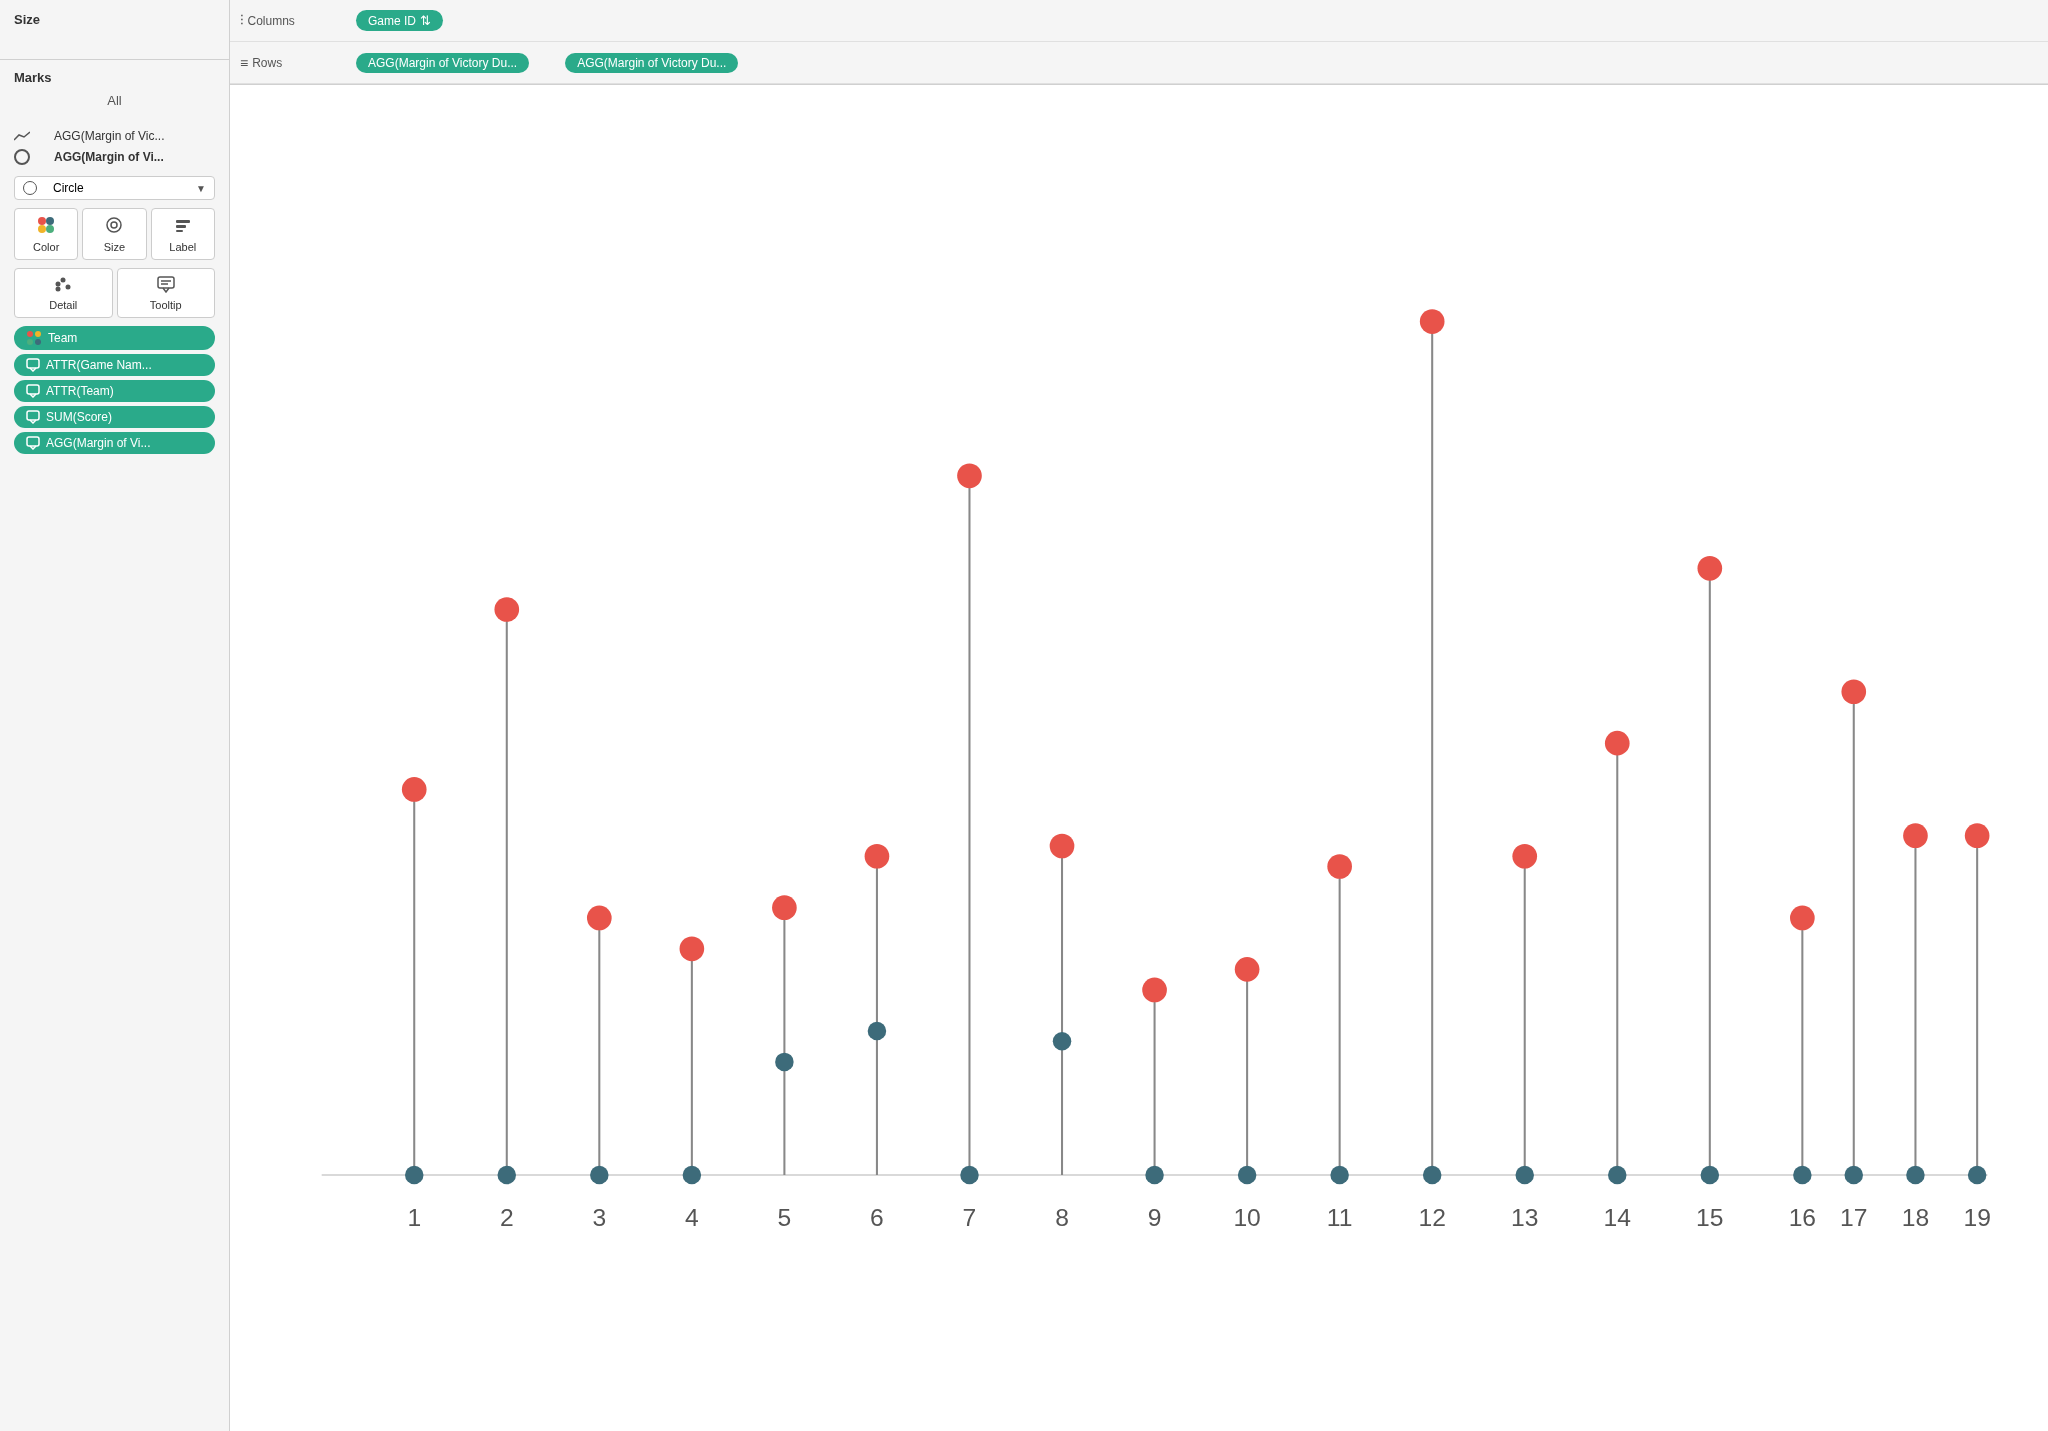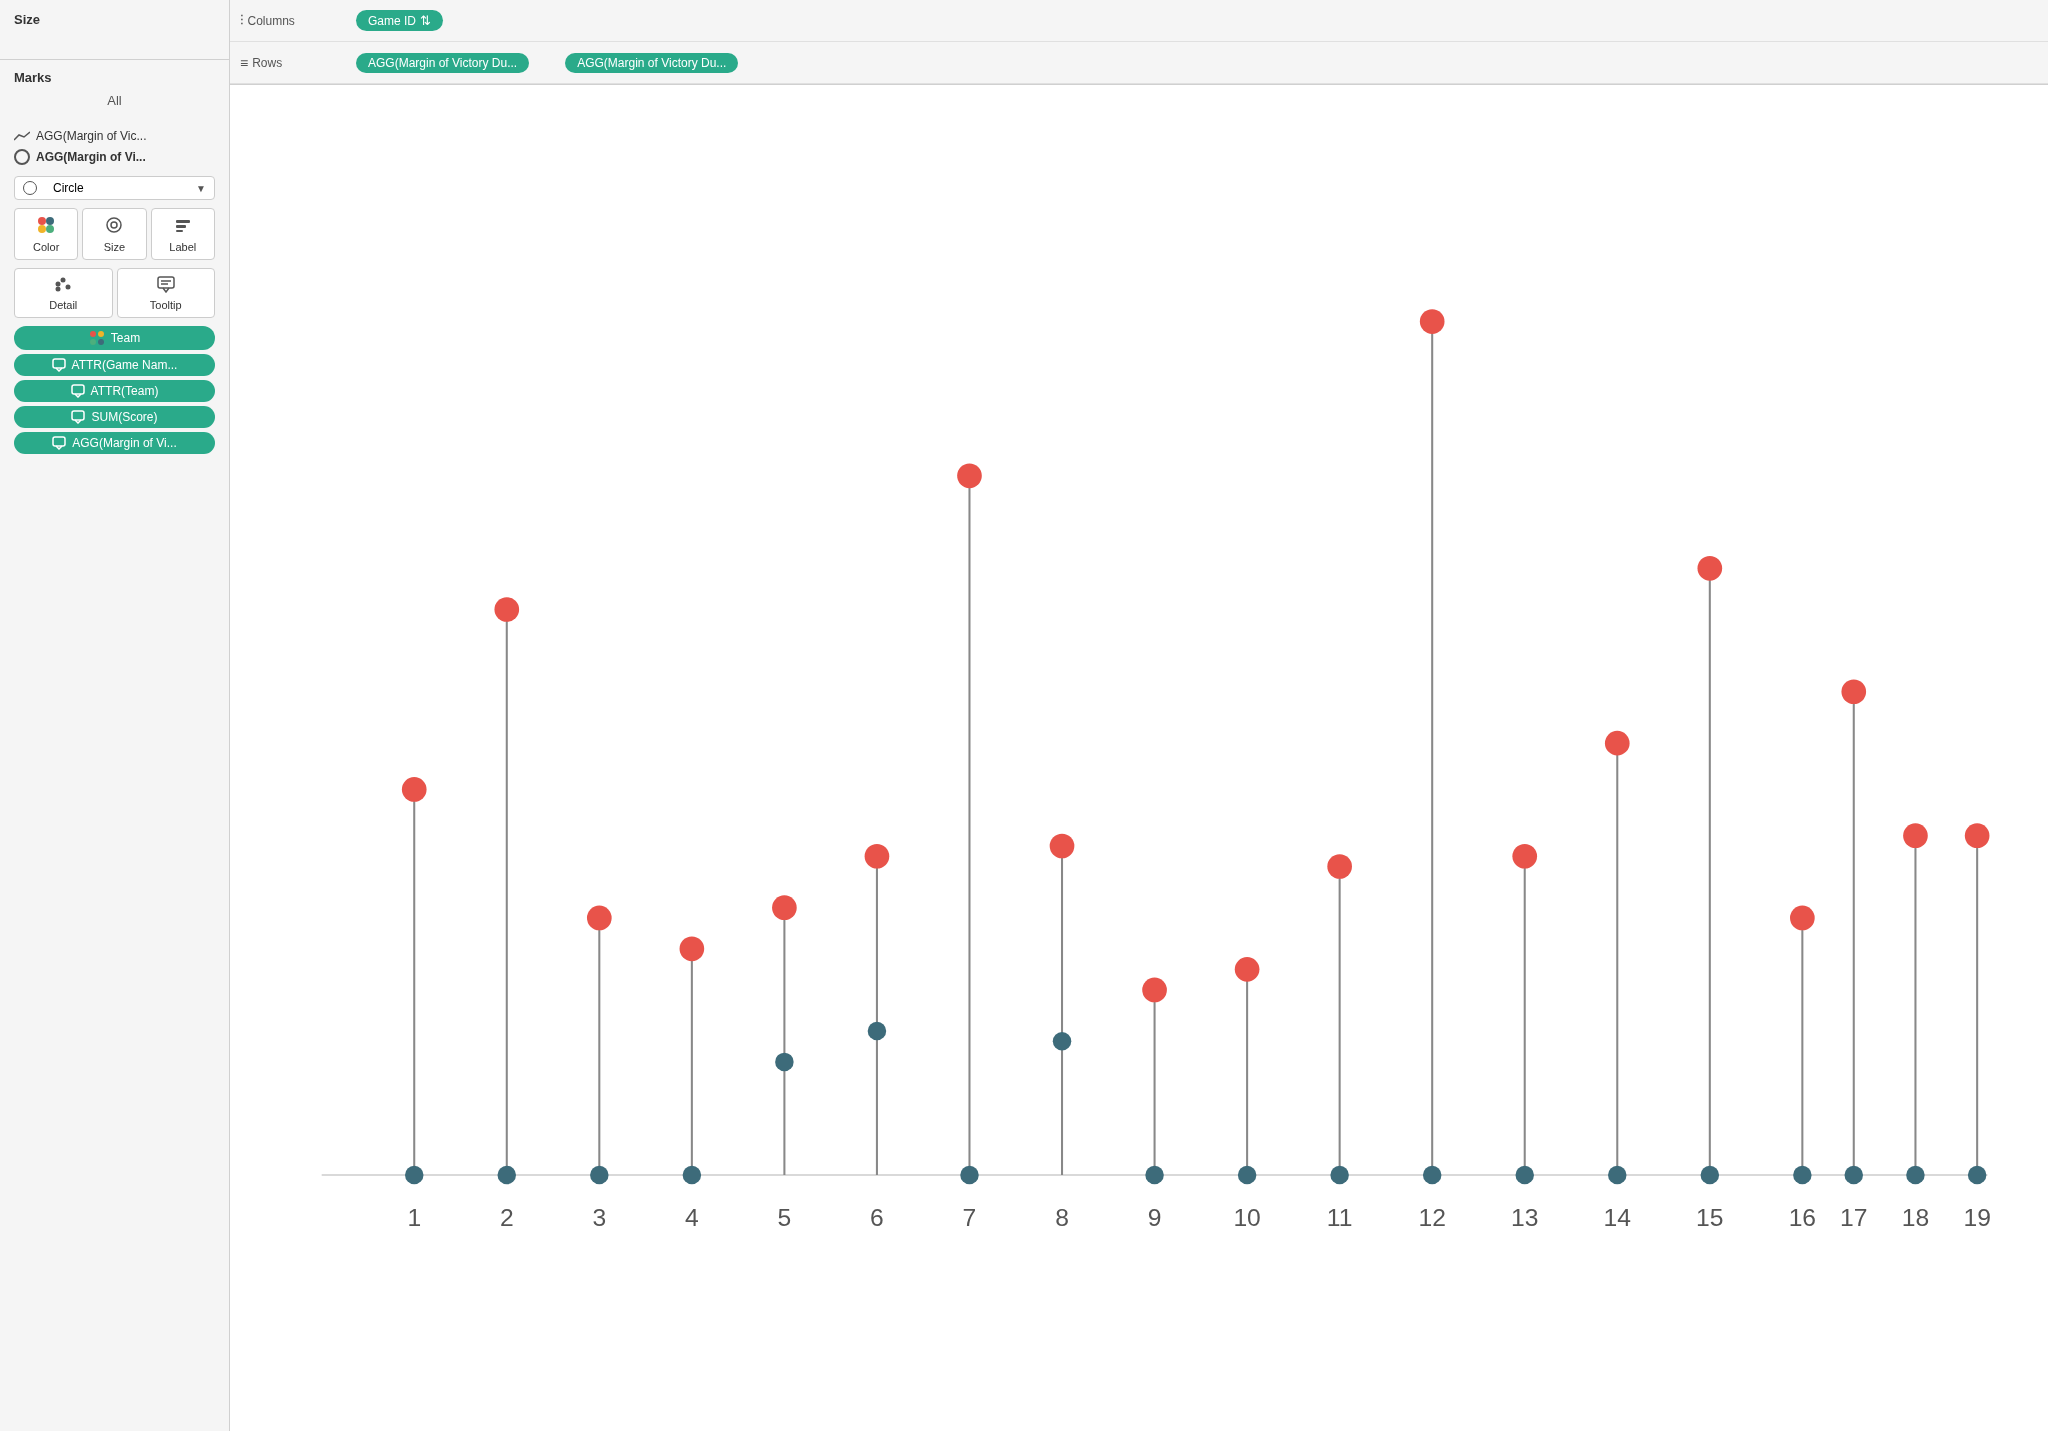--- a/index.html
+++ b/index.html
@@ -40,21 +40,21 @@
     }
     .marks-all {
       text-align: center;
       color: #555;
       font-size: 13px;
       margin-bottom: 18px;
     }
     .marks-item {
       display: flex;
       align-items: center;
-      gap: 6px;
+      gap: 24px;
       padding: 3px 0;
       font-size: 12px;
       color: #333;
       cursor: pointer;
     }
     .marks-item .icon-line {
       width: 16px;
       height: 12px;
       display: flex;
       align-items: center;
@@ -119,21 +119,20 @@
     .pill-list { display: flex; flex-direction: column; gap: 4px; }
     .pill {
       border-radius: 20px;
       padding: 4px 12px;
       font-size: 12px;
       color: white;
       cursor: pointer;
       display: flex;
       align-items: center;
       gap: 6px;
-      justify-content: center;
     }
     .pill-teal { background: #2aaa8a; }
     .pill-multi {
       display: flex;
       align-items: center;
     }
 
     
     .main {
       flex: 1;

